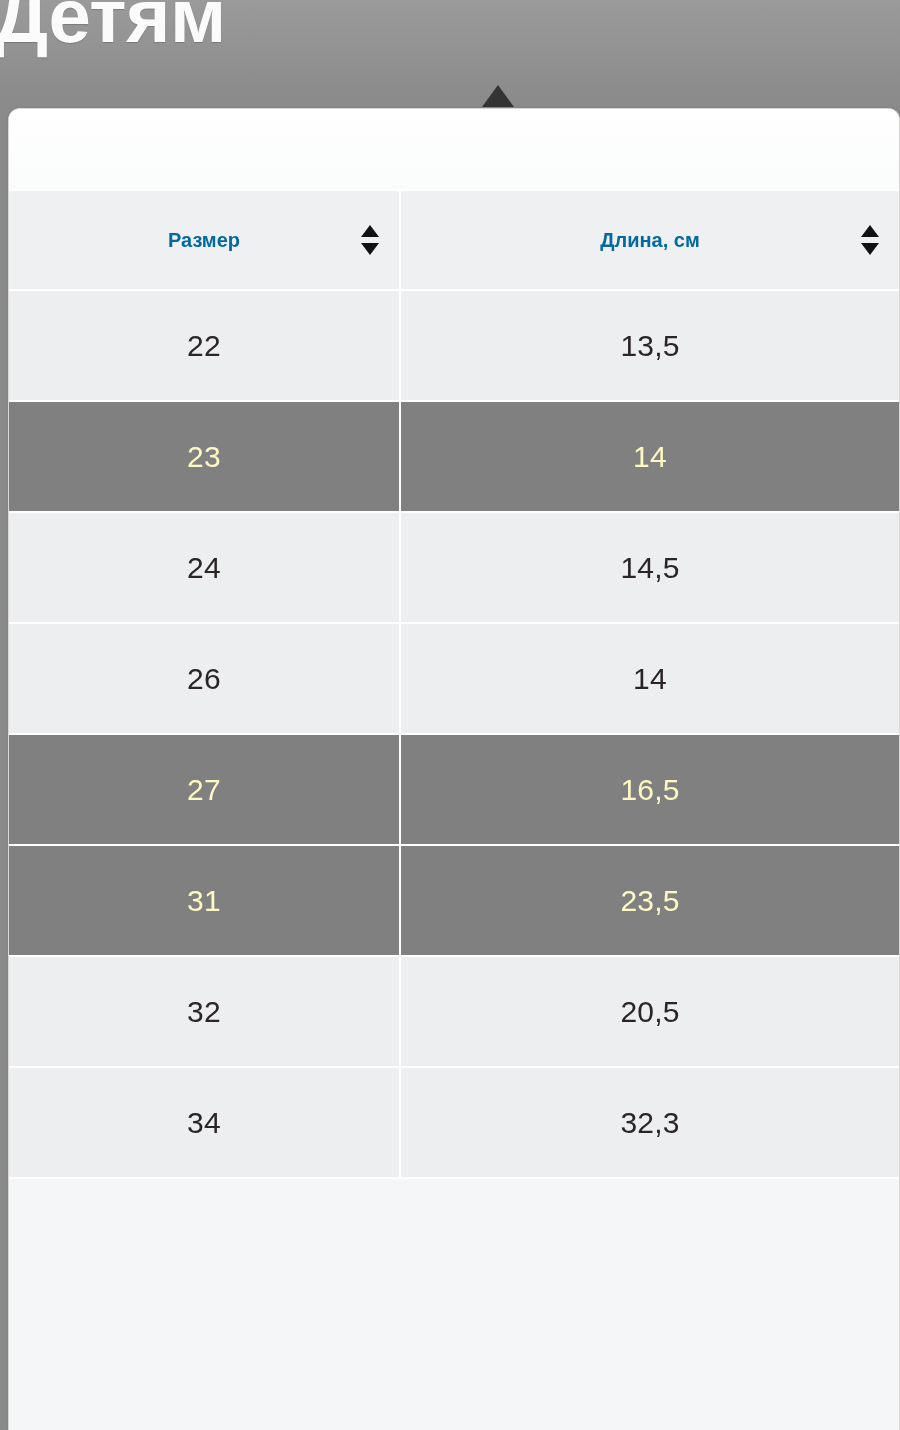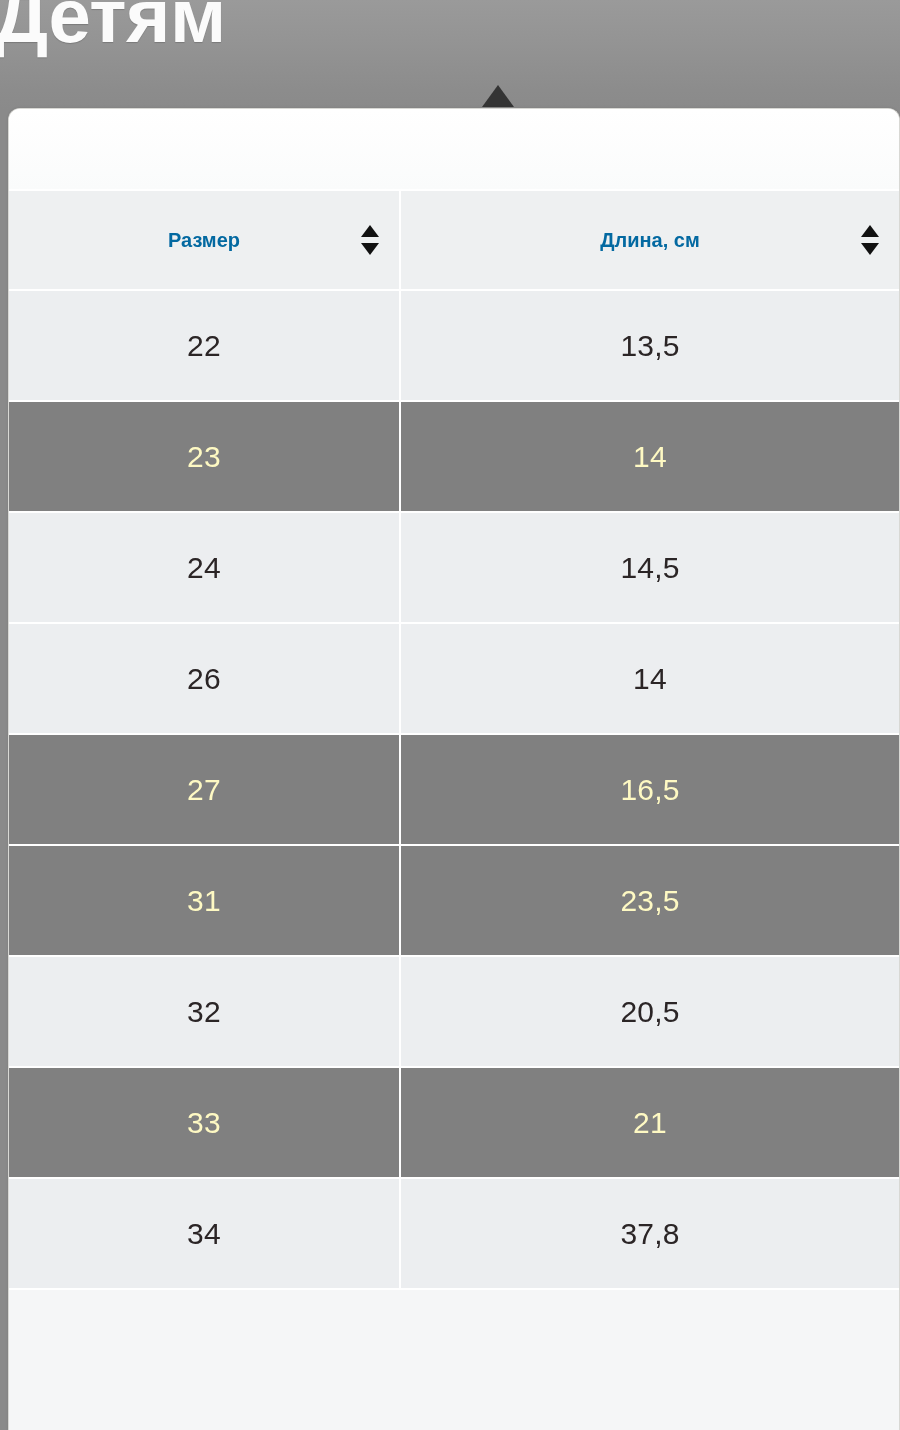--- a/index.html
+++ b/index.html
@@ -220,25 +220,21 @@
             <td>16,5</td>
           </tr>
           <tr class="even">
             <td>31</td>
             <td>23,5</td>
           </tr>
           <tr class="odd">
             <td>32</td>
             <td>20,5</td>
           </tr>
-          <tr class="even">
-            <td>33</td>
-            <td>21</td>
-          </tr>
           <tr class="odd">
             <td>34</td>
-            <td>37,8</td>
+            <td>32,3</td>
           </tr>
         </tbody>
     </table>
 
   </div>
 </div>
 
 </body></html>

